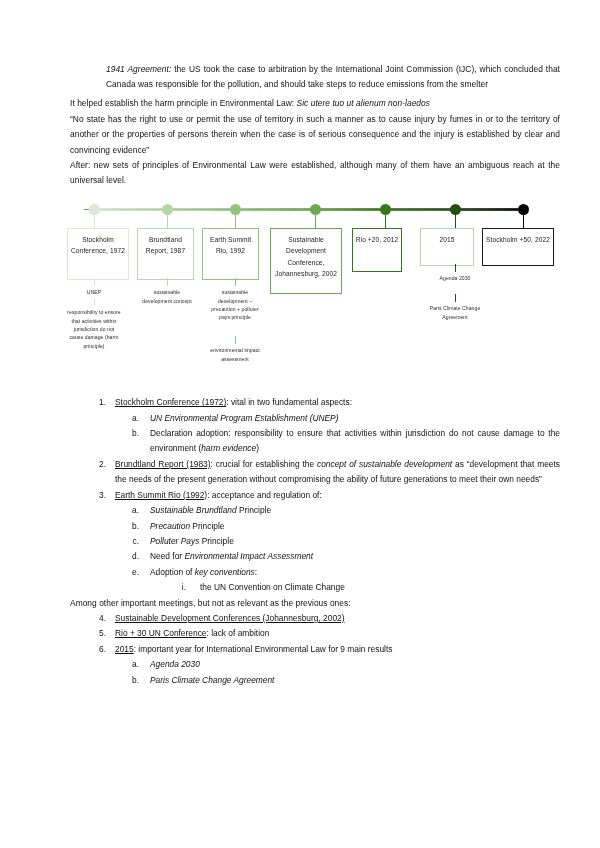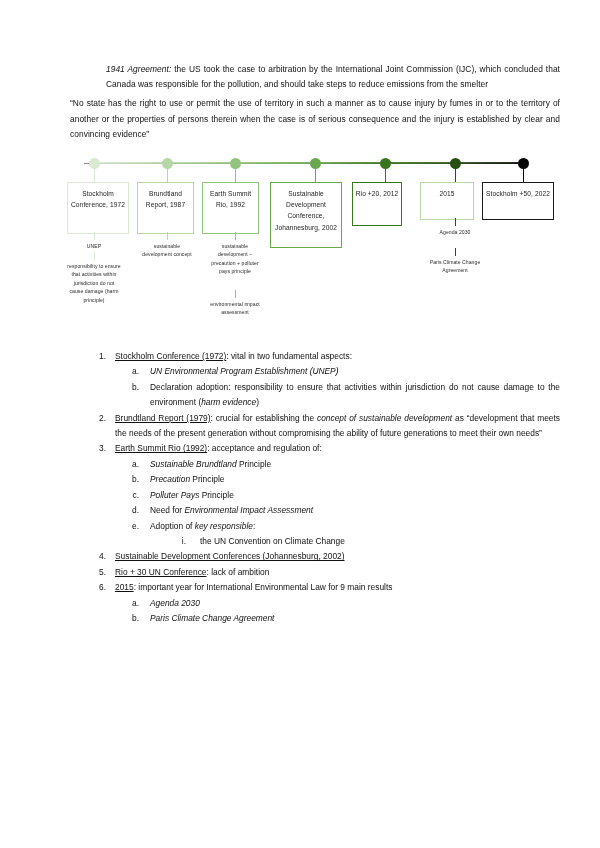--- a/index.html
+++ b/index.html
@@ -137,21 +137,23 @@
   .nojust { text-align: left; }
 </style>
 </head>
 <body>
 
 <div class="page">
 
   <div>
     <div class="para indented"><span class="it">1941 Agreement:</span><span> the US took the case to arbitration by the International Joint Commission (IJC), which concluded that Canada was responsible for the pollution, and should take steps to reduce emissions from the smelter</span></div>
     <div class="gap-sm"></div>
+    <div class="para flush"><span>It helped establish the harm principle in Environmental Law: </span><span class="it">Sic utere tuo ut alienum non-laedos</span></div>
     <div class="para flush"><span>“No state has the right to use or permit the use of territory in such a manner as to cause injury by fumes in or to the territory of another or the properties of persons therein when the case is of serious consequence and the injury is established by clear and convincing evidence”</span></div>
+    <div class="para flush"><span>After: new sets of principles of Environmental Law were established, although many of them have an ambiguous reach at the universal level.</span></div>
     <div class="gap-sm"></div>
   </div>
 
   <div class="gap-md"></div>
 
   <div class="timeline-wrap">
     <div class="axis"></div>
     <div id="tl-layer">
         <div class="axis-seg" style="left: 27px; width: 73px; background: linear-gradient(to right, rgb(217, 234, 211), rgb(183, 215, 168)); opacity: 0.85;"></div>
         <div class="axis-seg" style="left: 100px; width: 68px; background: linear-gradient(to right, rgb(183, 215, 168), rgb(147, 196, 125)); opacity: 0.85;"></div>
@@ -205,21 +207,21 @@
       <div class="li lvl2">
         <div class="marker">a.</div>
         <div class="body-txt nojust"><span class="it">UN Environmental Program Establishment (UNEP)</span></div>
       </div>
       <div class="li lvl2">
         <div class="marker">b.</div>
         <div class="body-txt"><span>Declaration adoption: responsibility to ensure that activities within jurisdiction do not cause damage to the environment (</span><span class="it">harm evidence</span><span>)</span></div>
       </div>
       <div class="li lvl1">
         <div class="marker">2.</div>
-        <div class="body-txt"><span class="u">Brundtland Report (1979)</span><span>: crucial for establishing the </span><span class="it">concept of sustainable development</span><span> as “development that meets the needs of the present generation without compromising the ability of future generations to meet their own needs”</span></div>
+        <div class="body-txt"><span class="u">Brundtland Report (1983)</span><span>: crucial for establishing the </span><span class="it">concept of sustainable development</span><span> as “development that meets the needs of the present generation without compromising the ability of future generations to meet their own needs”</span></div>
       </div>
       <div class="li lvl1">
         <div class="marker">3.</div>
         <div class="body-txt nojust"><span class="u">Earth Summit Rio (1992)</span><span>: acceptance and regulation of:</span></div>
       </div>
       <div class="li lvl2">
         <div class="marker">a.</div>
         <div class="body-txt nojust"><span class="it">Sustainable Brundtland</span><span> Principle</span></div>
       </div>
       <div class="li lvl2">
@@ -229,28 +231,29 @@
       <div class="li lvl2">
         <div class="marker">c.</div>
         <div class="body-txt nojust"><span class="it">Polluter Pays</span><span> Principle</span></div>
       </div>
       <div class="li lvl2">
         <div class="marker">d.</div>
         <div class="body-txt nojust"><span>Need for </span><span class="it">Environmental Impact Assessment</span></div>
       </div>
       <div class="li lvl2">
         <div class="marker">e.</div>
-        <div class="body-txt nojust"><span>Adoption of </span><span class="it">key responsible</span><span>:</span></div>
+        <div class="body-txt nojust"><span>Adoption of </span><span class="it">key conventions</span><span>:</span></div>
       </div>
       <div class="li lvl3">
         <div class="marker">i.</div>
         <div class="body-txt nojust"><span>the UN Convention on Climate Change</span></div>
       </div>
     </div>
 
+  <div class="para flush">Among other important meetings, but not as relevant as the previous ones:</div>
 
   <div id="outline-tail" class="list">
       <div class="li lvl1">
         <div class="marker">4.</div>
         <div class="body-txt nojust"><span class="u">Sustainable Development Conferences (Johannesburg, 2002)</span></div>
       </div>
       <div class="li lvl1">
         <div class="marker">5.</div>
         <div class="body-txt nojust"><span class="u">Rio + 30 UN Conference</span><span>: lack of ambition</span></div>
       </div>

